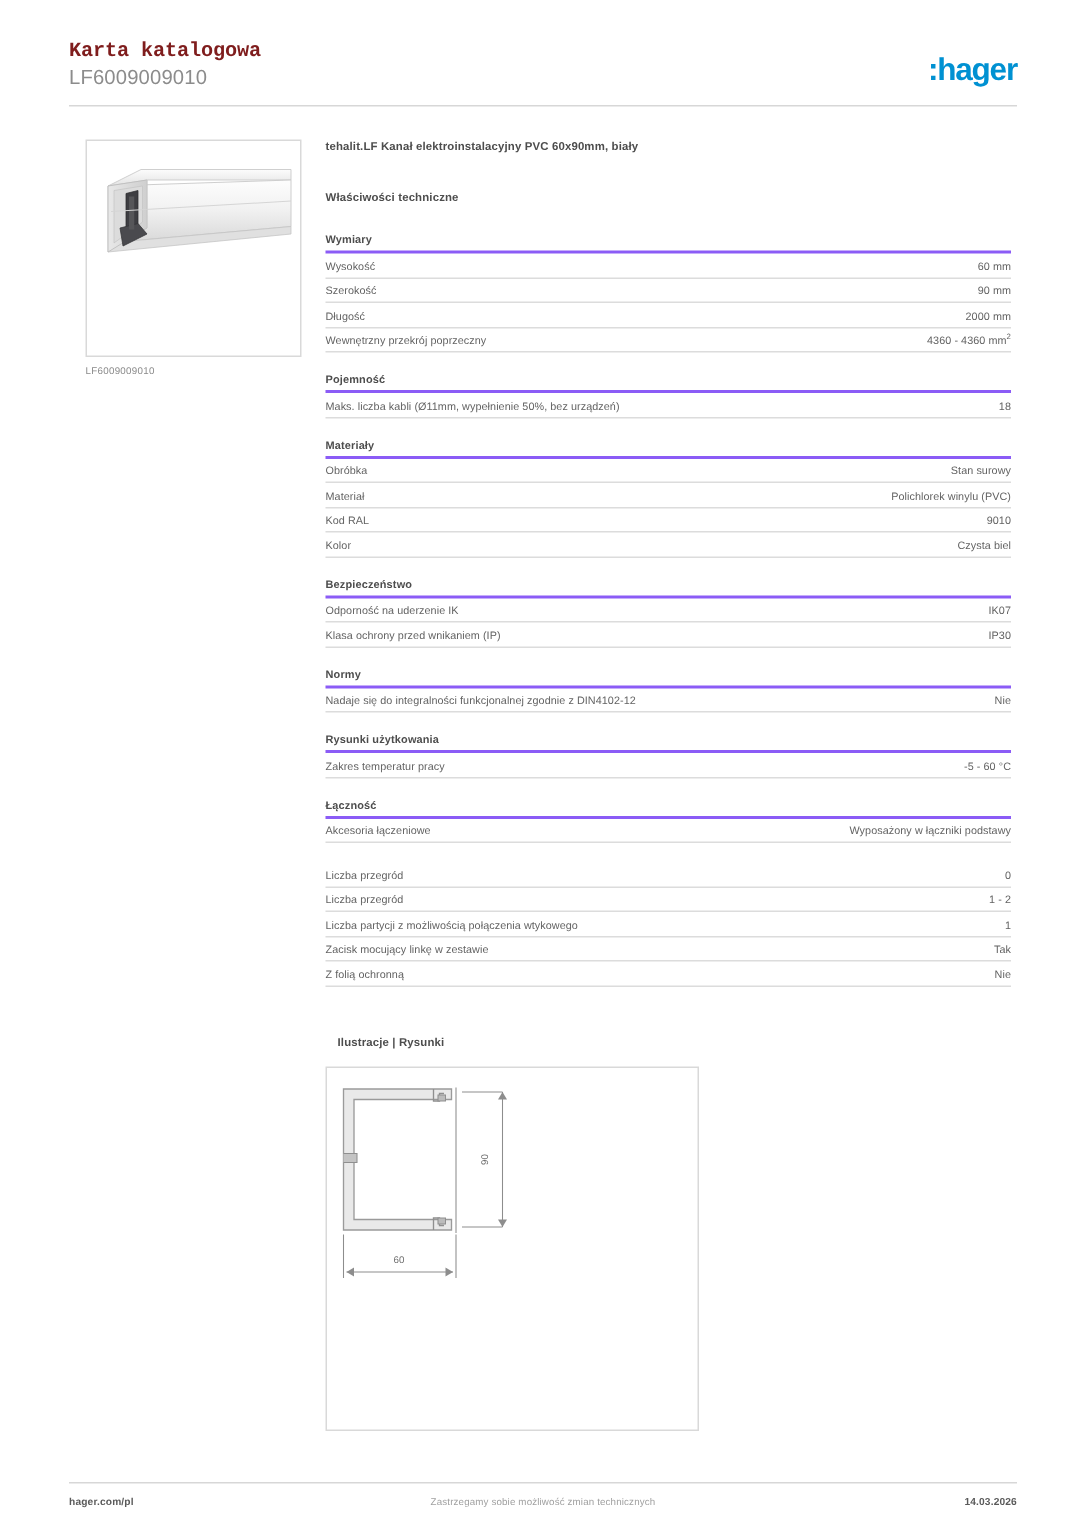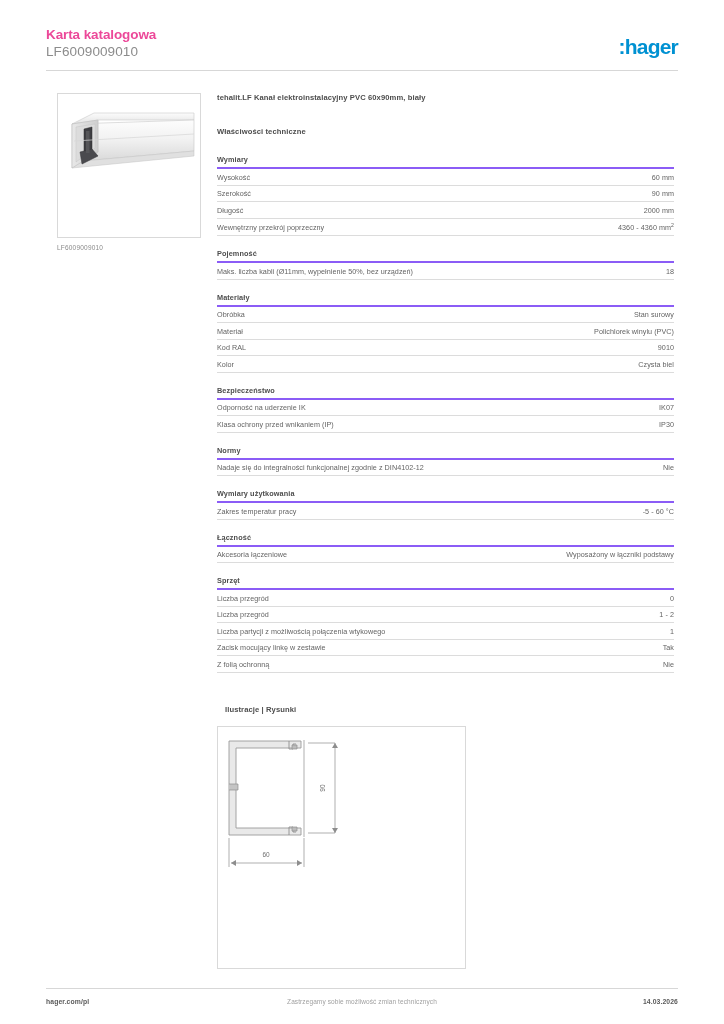--- a/index.html
+++ b/index.html
@@ -23,23 +23,24 @@
     width: 632px;
   }
   .header-inner {
     display: flex;
     justify-content: space-between;
     align-items: flex-start;
   }
   .doc-title {
     font-size: 13.5px;
     font-weight: bold;
-    color: #ec4899;
+    color: #7f1d1d;
     letter-spacing: -0.1px;
     line-height: 1.28;
+    font-family: Liberation Mono, monospace;
   }
   .doc-subtitle {
     font-size: 13.5px;
     font-weight: normal;
     color: #8c8c8c;
     letter-spacing: 0.1px;
     line-height: 1.28;
   }
   .logo {
     font-size: 21px;
@@ -298,35 +299,34 @@
           </div>
         </div>
         <div class="section">
           <div class="section-title">Normy</div>
           <div class="spec-row">
             <div class="spec-label">Nadaje się do integralności funkcjonalnej zgodnie z DIN4102-12</div>
             <div class="spec-value">Nie</div>
           </div>
         </div>
         <div class="section">
-          <div class="section-title">Wymiary użytkowania</div>
+          <div class="section-title">Rysunki użytkowania</div>
           <div class="spec-row">
             <div class="spec-label">Zakres temperatur pracy</div>
             <div class="spec-value">-5 - 60 °C</div>
           </div>
         </div>
         <div class="section">
           <div class="section-title">Łączność</div>
           <div class="spec-row">
             <div class="spec-label">Akcesoria łączeniowe</div>
             <div class="spec-value">Wyposażony w łączniki podstawy</div>
           </div>
         </div>
         <div class="section">
-          <div class="section-title">Sprzęt</div>
           <div class="spec-row">
             <div class="spec-label">Liczba przegród</div>
             <div class="spec-value">0</div>
           </div>
           <div class="spec-row">
             <div class="spec-label">Liczba przegród</div>
             <div class="spec-value">1 - 2</div>
           </div>
           <div class="spec-row">
             <div class="spec-label">Liczba partycji z możliwością połączenia wtykowego</div>

